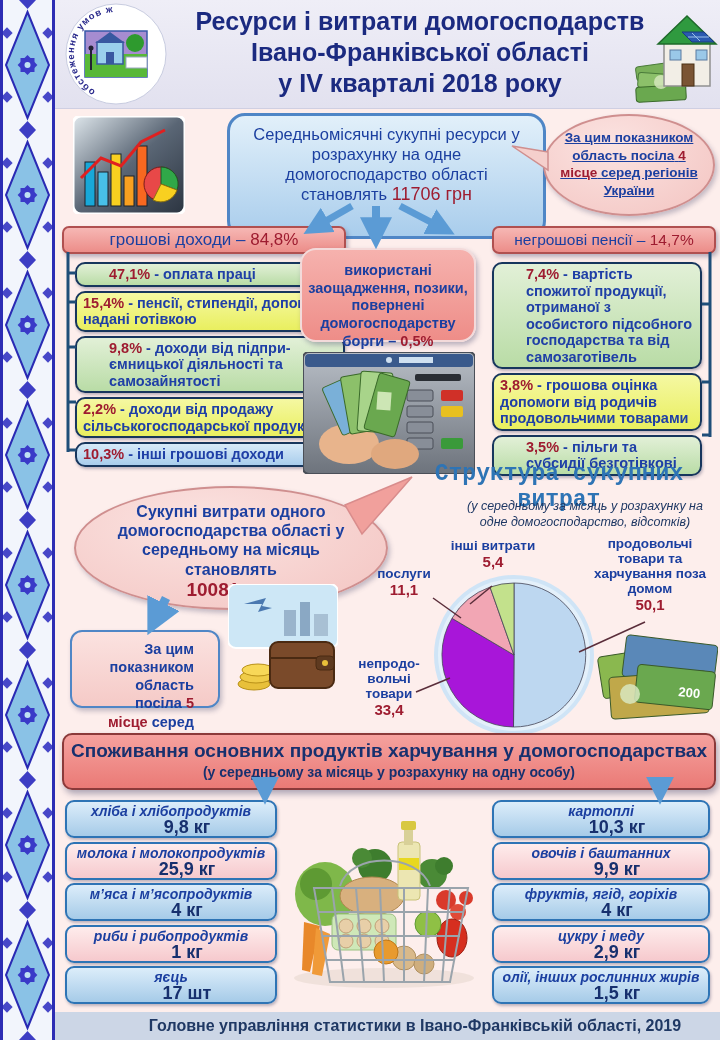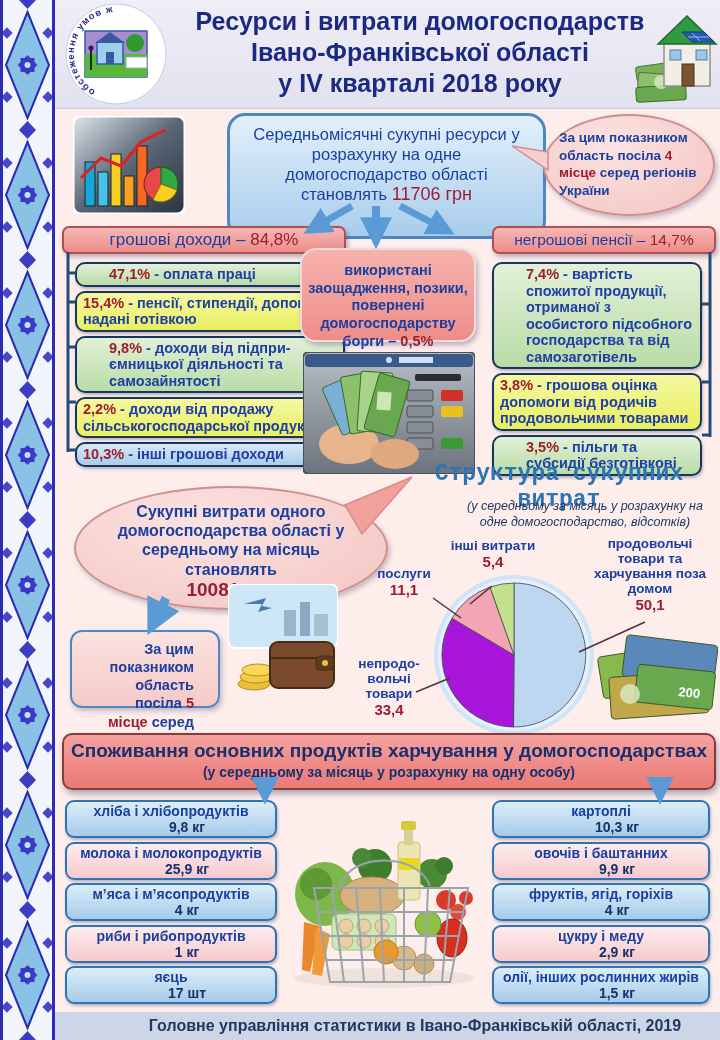--- a/index.html
+++ b/index.html
@@ -10,22 +10,22 @@
   .red{color:#9e1c30;}
   
   #hdr{left:55px;top:0;width:665px;height:108px;background:linear-gradient(#efeef7,#e2e1ef);border-bottom:1px solid #cfcfe2;}
   #title{left:185px;top:6px;width:470px;text-align:center;font-weight:bold;font-size:25px;line-height:1.24;color:#1b2a80;}
   #res-box{left:227px;top:113px;width:293px;height:104px;background:linear-gradient(#e2f0fa,#a9cdec);
            border:3px solid #4f86c6;border-radius:18px;padding:8px 10px;text-align:center;
            font-weight:normal;font-size:16.5px;line-height:1.22;color:#1b3fa0;}
   #res-box .red{font-size:18px;}
   .bubble{background:radial-gradient(ellipse at 40% 30%,#fbe3e1,#f3c4c1);border:2px solid #cf8f8f;
           box-shadow:2px 3px 5px rgba(60,60,100,.3);}
-  #rank4{left:543px;top:114px;width:172px;height:102px;border-radius:50%;
-         font-weight:bold;font-size:13.5px;line-height:1.3;color:#1b3fa0;padding:13px 14px;box-sizing:border-box;}
+  #rank4{left:543px;top:114px;width:172px;height:102px;border-radius:50%;text-align:center;
+         font-weight:bold;font-size:13.5px;line-height:1.3;color:#1b3fa0;padding:13px 14px;box-sizing:border-box;text-decoration:underline;}
   .col-hdr{background:linear-gradient(#f6b7b4,#ec8d89);border:2px solid #b05050;border-radius:7px;
            text-align:center;font-weight:normal;box-shadow:2px 3px 4px rgba(60,60,100,.35);box-sizing:border-box;}
   #hdr-money{left:62px;top:226px;width:284px;height:28px;font-size:17px;line-height:24px;}
   #hdr-nonmoney{left:492px;top:226px;width:224px;height:28px;font-size:15.5px;line-height:24px;}
   .inc-col{display:flex;flex-direction:column;gap:4px;}
   #money-items{left:75px;top:262px;width:270px;}
   #nonmoney-items{left:492px;top:262px;width:210px;}
   .inc{border:2px solid #17365d;border-radius:10px;padding:2px 6px;font-weight:bold;font-size:14.5px;
        line-height:1.14;color:#1f3fa6;box-shadow:1px 2px 3px rgba(40,40,80,.3);box-sizing:border-box;}
   .inc .val{color:#9e1c30;}
@@ -48,22 +48,22 @@
   #cons-hdr{left:62px;top:733px;width:654px;height:57px;background:linear-gradient(#f5a19e,#ea7a76);
             border:2px solid #8b3a3a;border-radius:10px;text-align:center;color:#17306e;
             box-sizing:border-box;box-shadow:2px 4px 6px rgba(60,60,100,.4);padding-top:5px;}
   #cons-hdr .l1{font-weight:bold;font-size:19px;}
   #cons-hdr .l2{font-size:14px;font-weight:bold;margin-top:2px;}
   .cons-col{display:flex;flex-direction:column;gap:3.5px;}
   #cons-left{left:65px;top:800px;width:212px;}
   #cons-right{left:492px;top:800px;width:218px;}
   .cons-item{border:2px solid #2e74b5;border-radius:9px;height:33px;text-align:center;
              padding-top:1px;box-sizing:content-box;box-shadow:1px 2px 3px rgba(40,40,80,.3);}
-  .cons-item .cl{font-size:14px;color:#1b3fa0;font-weight:bold;line-height:16px;}
-  .cons-item .cv{font-size:14px;color:#17306e;font-weight:bold;line-height:16px;margin-left:32px;}
+  .cons-item .cl{font-size:14px;color:#1b3fa0;font-weight:bold;line-height:16px;font-style:italic;}
+  .cons-item .cv{font-size:18px;color:#17306e;font-weight:bold;line-height:16px;margin-left:32px;}
   .cons-blue{background:linear-gradient(#dcedfa,#a6cbe8);}
   .cons-pink{background:linear-gradient(#feecec,#f6c9cd);}
   #footer{left:55px;top:1012px;width:665px;height:28px;background:#ccd6e6;color:#1f3864;
           font-weight:bold;font-size:16px;line-height:28px;text-align:center;padding-left:55px;box-sizing:border-box;}
   svg{display:block;}
   .noptr{pointer-events:none;}
 </style>
 </head>
 <body>
 

